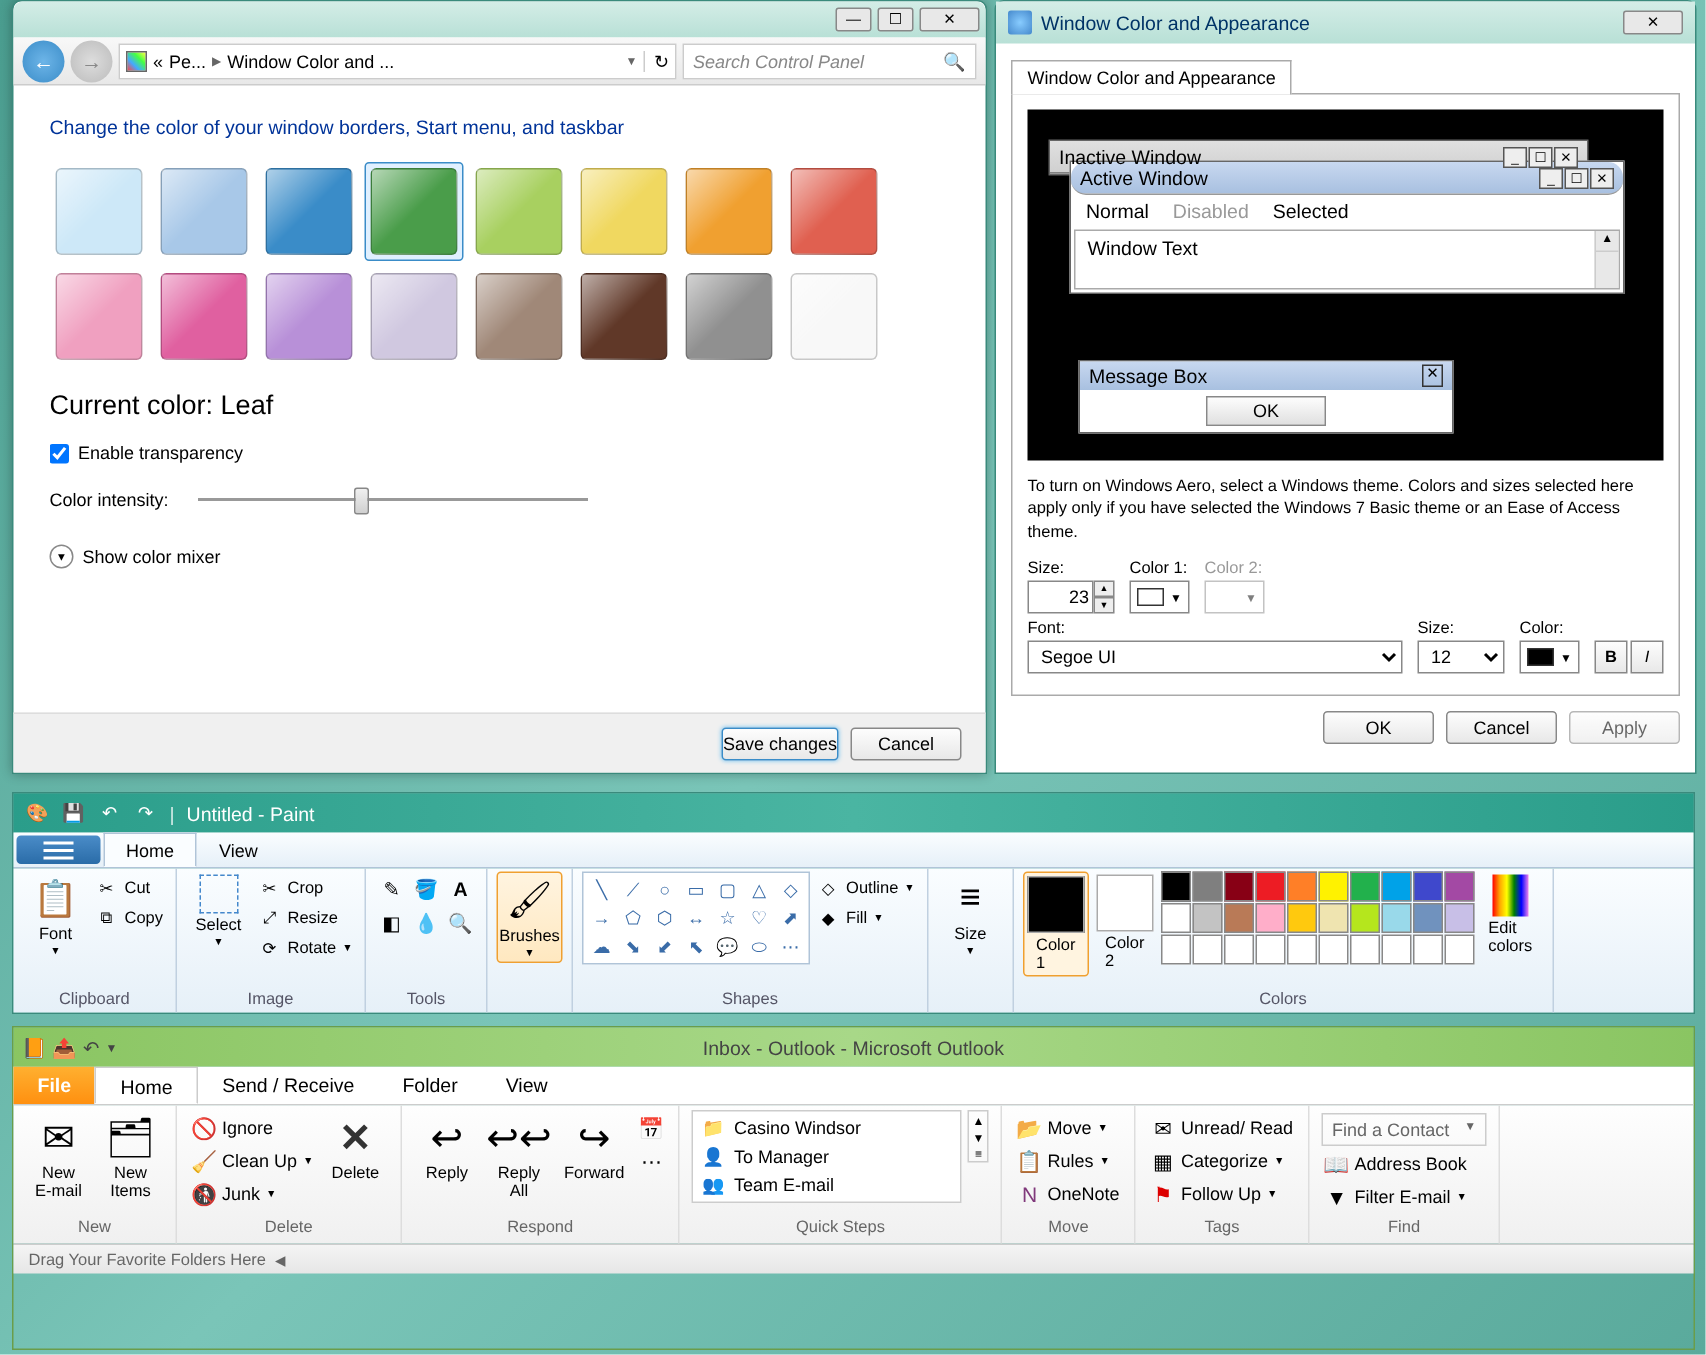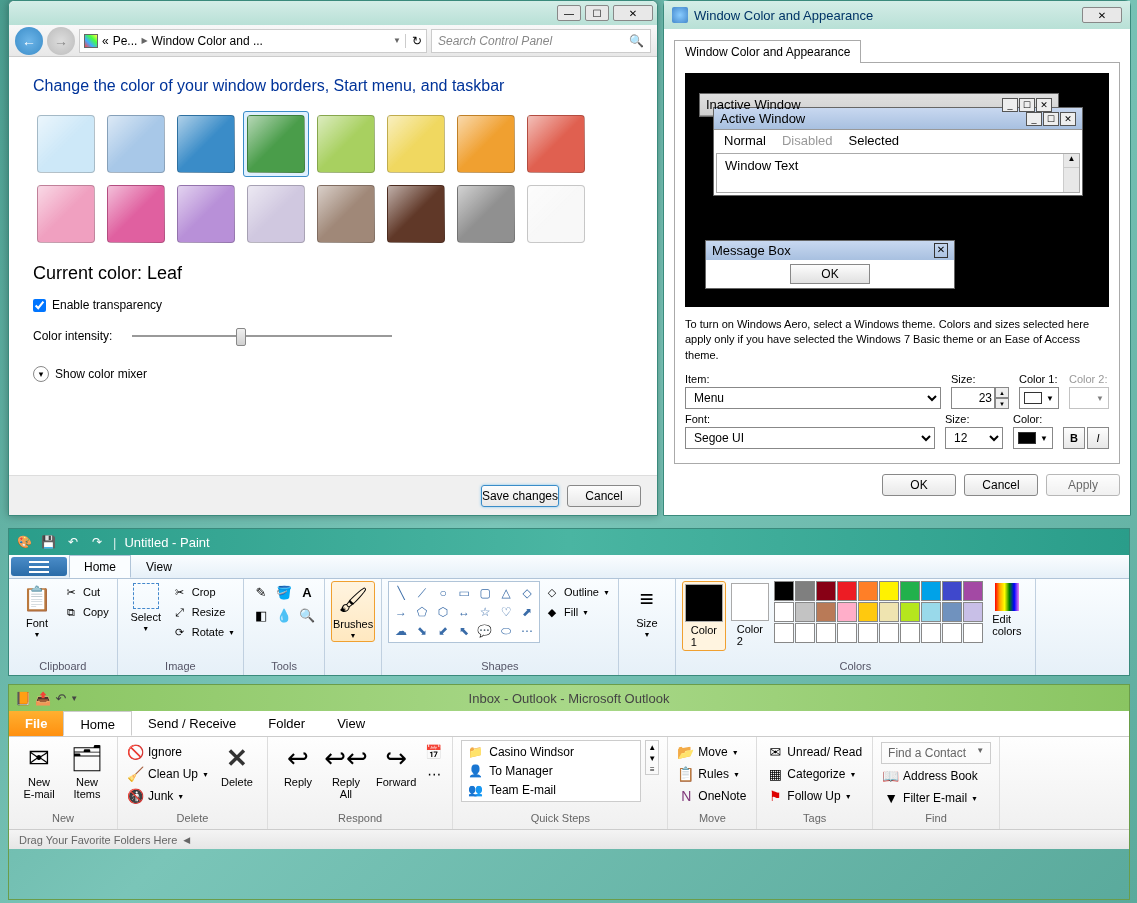--- a/index.html
+++ b/index.html
@@ -8,24 +8,24 @@
 
 .win1 { position: absolute; left: 8px; top: 0; width: 650px; height: 516px; background: #fff; border: 1px solid #3a8a7c; border-radius: 6px 6px 0 0; box-shadow: 0 0 8px rgba(0,0,0,.3); }
 .win1-title { height: 24px; background: linear-gradient(#d4ede7,#b8e0d6); border-radius: 6px 6px 0 0; display:flex; justify-content:flex-end; align-items:center; padding-right:4px; gap:4px;}
 .win-btn { width:24px; height:16px; border:1px solid #888; background:#e8e8e8; border-radius:2px; font-size:10px; display:flex;align-items:center;justify-content:center;cursor:pointer;}
 .win-btn.close{width:40px;}
 .win1-nav { height: 32px; background: linear-gradient(#f8f8f8,#e8e8e8); border-bottom:1px solid #ccc; display:flex; align-items:center; padding:0 6px; gap:4px;}
 .nav-arrow { width:28px; height:28px; border-radius:50%; background:radial-gradient(#6db5e8,#3a8cc8); display:flex;align-items:center;justify-content:center;color:#fff;font-size:14px;}
 .nav-arrow.dis { background:radial-gradient(#ddd,#bbb); color:#888;}
 .breadcrumb { flex:1; height:24px; border:1px solid #ccc; background:#fff; display:flex;align-items:center; padding:0 4px; gap:4px; font-size:12px;}
 .bc-sep{color:#666;font-size:8px;}
-.searchbox { width:220px; height:24px; border:1px solid #ccc; background:#fff; display:flex;align-items:center;padding:0 6px; color:#888; font-style:italic;}
+.searchbox { width:196px; height:24px; border:1px solid #ccc; background:#fff; display:flex;align-items:center;padding:0 6px; color:#888; font-style:italic;}
 .searchbox .mag{margin-left:auto;color:#4a8cc8;font-style:normal;}
 .win1-body { padding: 20px 24px; }
-.win1-h { color:#003399; font-size:16px; font-weight:normal; margin-bottom:16px;}
+.win1-h { color:#003399; font-size:13px; font-weight:normal; margin-bottom:16px;}
 .swatches { display:flex; flex-wrap:wrap; gap:4px; margin-bottom:16px;}
 .swatch { width:66px; height:66px; border:1px solid transparent; padding:3px; border-radius:3px;}
 .swatch.sel { border:1px solid #3a8cc8; background:#e0f0ff;}
 .swatch-inner { width:100%; height:100%; border-radius:4px; background:linear-gradient(135deg, rgba(255,255,255,.6) 0%, rgba(255,255,255,0) 50%), var(--c); border:1px solid rgba(0,0,0,.2);}
 .curcolor { font-size:18px; margin:10px 0 14px;}
 .chk { display:flex; align-items:center; gap:6px; margin-bottom:14px; font-size:12px;}
 .chk input{width:13px;height:13px;}
 .slider-row { display:flex; align-items:center; gap:20px; margin-bottom:20px; font-size:12px;}
 .slider { width:260px; height:20px; position:relative;}
 .slider-track { position:absolute; top:9px; left:0; right:0; height:2px; background:#999;}
@@ -42,28 +42,28 @@
 .win2-title { height:28px; background:linear-gradient(#d4ede7,#b8e0d6); display:flex; align-items:center; padding:0 8px; gap:6px;}
 .win2-title span{color:#003366;font-size:13px;}
 .win2-title .win-btn{margin-left:auto;}
 .win2-body{padding:10px;}
 .tabstrip{display:flex;}
 .tab{padding:4px 10px;border:1px solid #aaa;border-bottom:none;background:#fff;font-size:12px;position:relative;top:1px;}
 .tabpanel{border:1px solid #aaa;padding:10px;}
 .preview{background:#000;padding:20px 14px 0;height:234px;position:relative;}
 .pv-win{background:#fff;border:1px solid #666;margin-bottom:-10px;}
 .pv-tb{background:linear-gradient(#e0e0e0,#d0d0d0);padding:3px 6px;display:flex;align-items:center;font-size:13px;border-bottom:1px solid #999;}
-.pv-tb.active{background:linear-gradient(#c8d8f0,#a8c0e0);}
+.pv-tb.active{background:linear-gradient(#c8d8f0,#a8c0e0);border-radius:10px;}
 .pv-ctrl{margin-left:auto;display:flex;gap:1px;}
 .pv-ctrl span{width:16px;height:14px;border:1px solid #555;background:#eee;font-size:9px;display:flex;align-items:center;justify-content:center;}
 .pv-menu{padding:3px 10px;font-size:13px;display:flex;gap:16px;background:#fff;}
 .pv-menu .dis{color:#999;}
 .pv-text{padding:4px 8px;font-size:13px;border:1px solid #aaa;margin:2px;background:#fff;height:40px;position:relative;}
 .pv-scroll{position:absolute;right:0;top:0;bottom:0;width:16px;background:#e8e8e8;border-left:1px solid #ccc;}
-.pv-msg{position:absolute;left:20px;bottom:18px;width:250px;background:#fff;border:1px solid #666;}
+.pv-msg{position:absolute;left:34px;bottom:18px;width:250px;background:#fff;border:1px solid #666;}
 .pv-msg-t{background:linear-gradient(#c8d8f0,#a8c0e0);padding:2px 6px;font-size:13px;display:flex;}
 .pv-msg-t span:last-child{margin-left:auto;border:1px solid #333;width:14px;text-align:center;font-size:10px;line-height:12px;}
 .pv-msg-b{padding:4px 8px;font-size:13px;}
 .pv-msg-btn{text-align:center;padding:4px;}
 .pv-msg-btn button{width:80px;height:20px;border:1px solid #888;background:linear-gradient(#fdfdfd,#e0e0e0);font-size:12px;}
 .note{font-size:11px;margin:10px 0;line-height:1.4;}
 .form-row{display:flex;gap:10px;margin-bottom:4px;}
 .form-col{display:flex;flex-direction:column;}
 .form-col label{font-size:11px;margin-bottom:2px;}
 .form-col select,.form-col input,.combo{height:22px;border:1px solid #888;font-size:12px;padding:0 4px;background:#fff;}
@@ -277,24 +277,20 @@
             <span>Message Box</span>
             <span>✕</span>
           </div>
           <div class="pv-msg-btn">
             <button>OK</button>
           </div>
         </div>
       </div>
       <div class="note">To turn on Windows Aero, select a Windows theme.  Colors and sizes selected here apply only if you have selected the Windows 7 Basic theme or an Ease of Access theme.</div>
       <div class="form-row">
-        <div class="form-col" style="flex:1">
-          <label>Item:</label>
-          <select><option>Menu</option></select>
-        </div>
         <div class="form-col">
           <label>Size:</label>
           <div class="spin">
             <input value="23" style="">
             <div class="spin-btns">
                 <div>▲</div>
                 <div>▼</div>
               </div>
           </div>
         </div>

